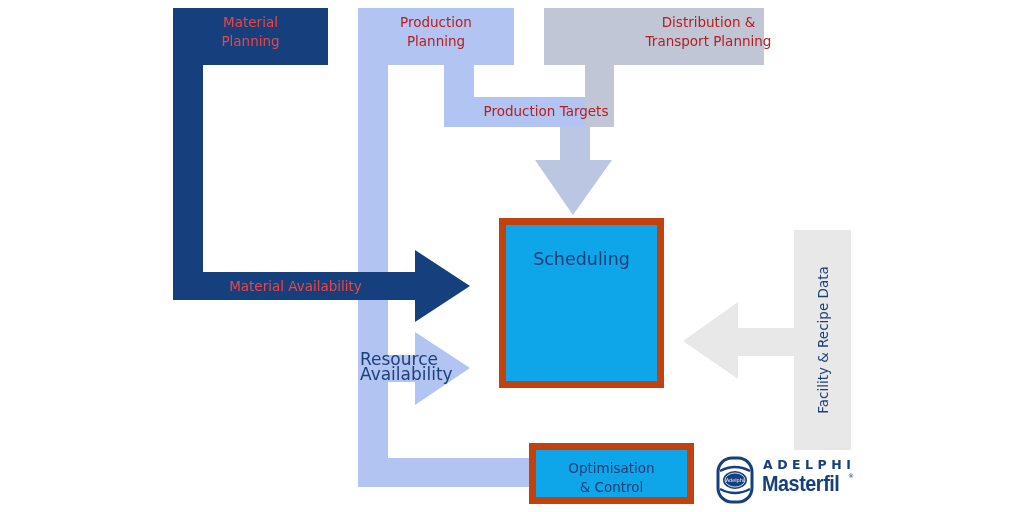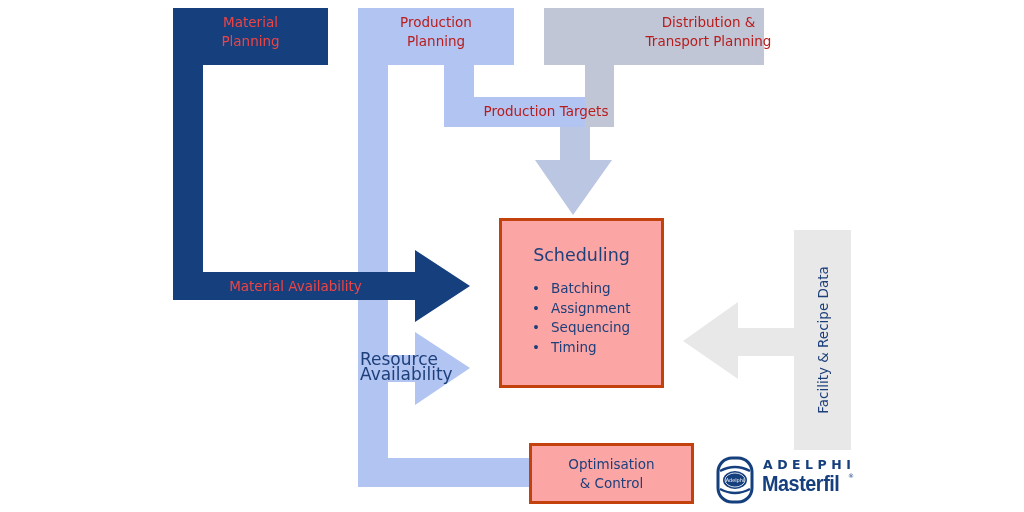--- a/index.html
+++ b/index.html
@@ -2,21 +2,21 @@
 <html><head>
 <meta charset="utf-8">
 <style>
   html, body { margin: 0; padding: 0; background: #ffffff; }
   body { width: 1024px; height: 512px; position: relative; overflow: hidden;
          font-family: "DejaVu Sans", "Liberation Sans", sans-serif; }
   #diagram { position: absolute; left: 0; top: 0; }
   .lbl { position: absolute; text-align: center; line-height: 19px; font-size: 13.5px; }
   .lbl-dark { color: #ef4444; }
   .lbl-blue { color: #b91c1c; }
-  .box-outline { position: absolute; border: 3px solid #c2410c; box-sizing: border-box; background: #fca5a5; }
+  .box-outline { position: absolute; border: 7px solid #c2410c; box-sizing: border-box; background: #0ea5e9; }
   #sched-title { position: absolute; left: 0; right: 0; top: 24px; text-align: center;
                  font-size: 17.5px; color: #1d3f7a; }
   #sched-list { position: absolute; left: 30px; top: 58px; margin: 0; padding: 0; list-style: none; }
   #sched-list li { font-size: 13.5px; color: #1d3f7a; line-height: 19.5px; }
   #sched-list li::before { content: "\2022"; display: inline-block; width: 19px; }
   #opt-label { position: absolute; left: 0; right: 0; top: 9px; text-align: center;
                font-size: 13.5px; line-height: 19px; color: #1d3f7a; }
   #facility-label { position: absolute; left: 794px; top: 230px; width: 57px; height: 220px;
                     display: flex; align-items: center; justify-content: center; }
   #facility-label span { transform: rotate(-90deg); white-space: nowrap; font-size: 13.5px; color: #1d3f7a; display: block; }
@@ -72,26 +72,20 @@
 <div class="lbl lbl-blue" style="left:440px; top:102px; width:180px;margin-left:16px;">Production Targets</div>
 <div class="lbl lbl-dark" style="left:203px; top:277px; width:185px;">Material Availability</div>
 <div id="res-label" style="white-space:pre-line;">Resource
 Availability</div>
 <div id="facility-label">
   <span>Facility &amp; Recipe Data</span>
 </div>
 
 <div class="box-outline" style="left:499px; top:218px; width:165px; height:170px;">
   <div id="sched-title">Scheduling</div>
-  <ul id="sched-list">
-    <li>Batching</li>
-    <li>Assignment</li>
-    <li>Sequencing</li>
-    <li>Timing</li>
-  </ul>
 </div>
 
 <div class="box-outline" style="left:529px; top:443px; width:165px; height:61px;">
   <div id="opt-label" style="white-space:pre-line;">Optimisation
 &amp; Control</div>
 </div>
 
 <div id="logo">
   <svg width="40" height="50" viewBox="0 0 40 50" style="position:absolute; left:0; top:0;">
     <rect x="2" y="3" width="34" height="44" rx="14" fill="none" stroke="#163f7d" stroke-width="3"></rect>

